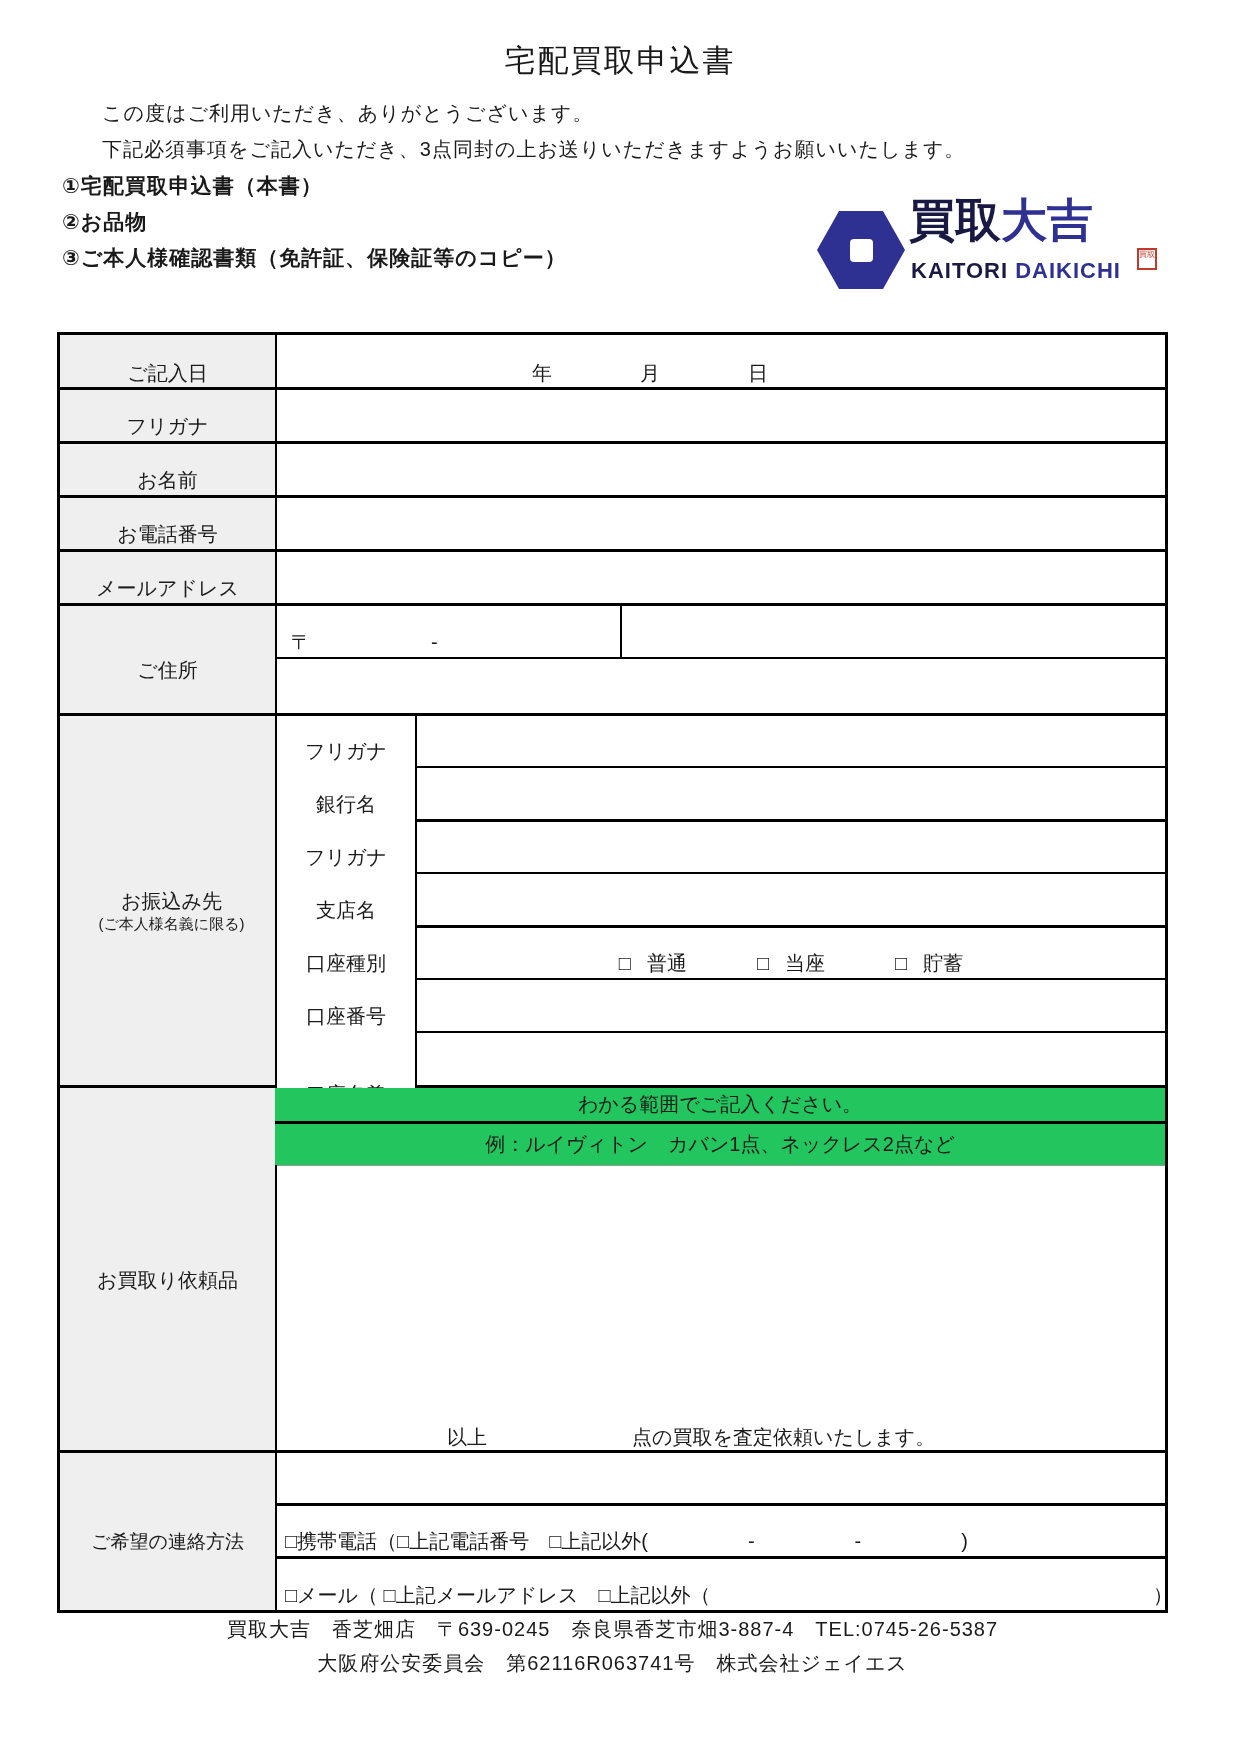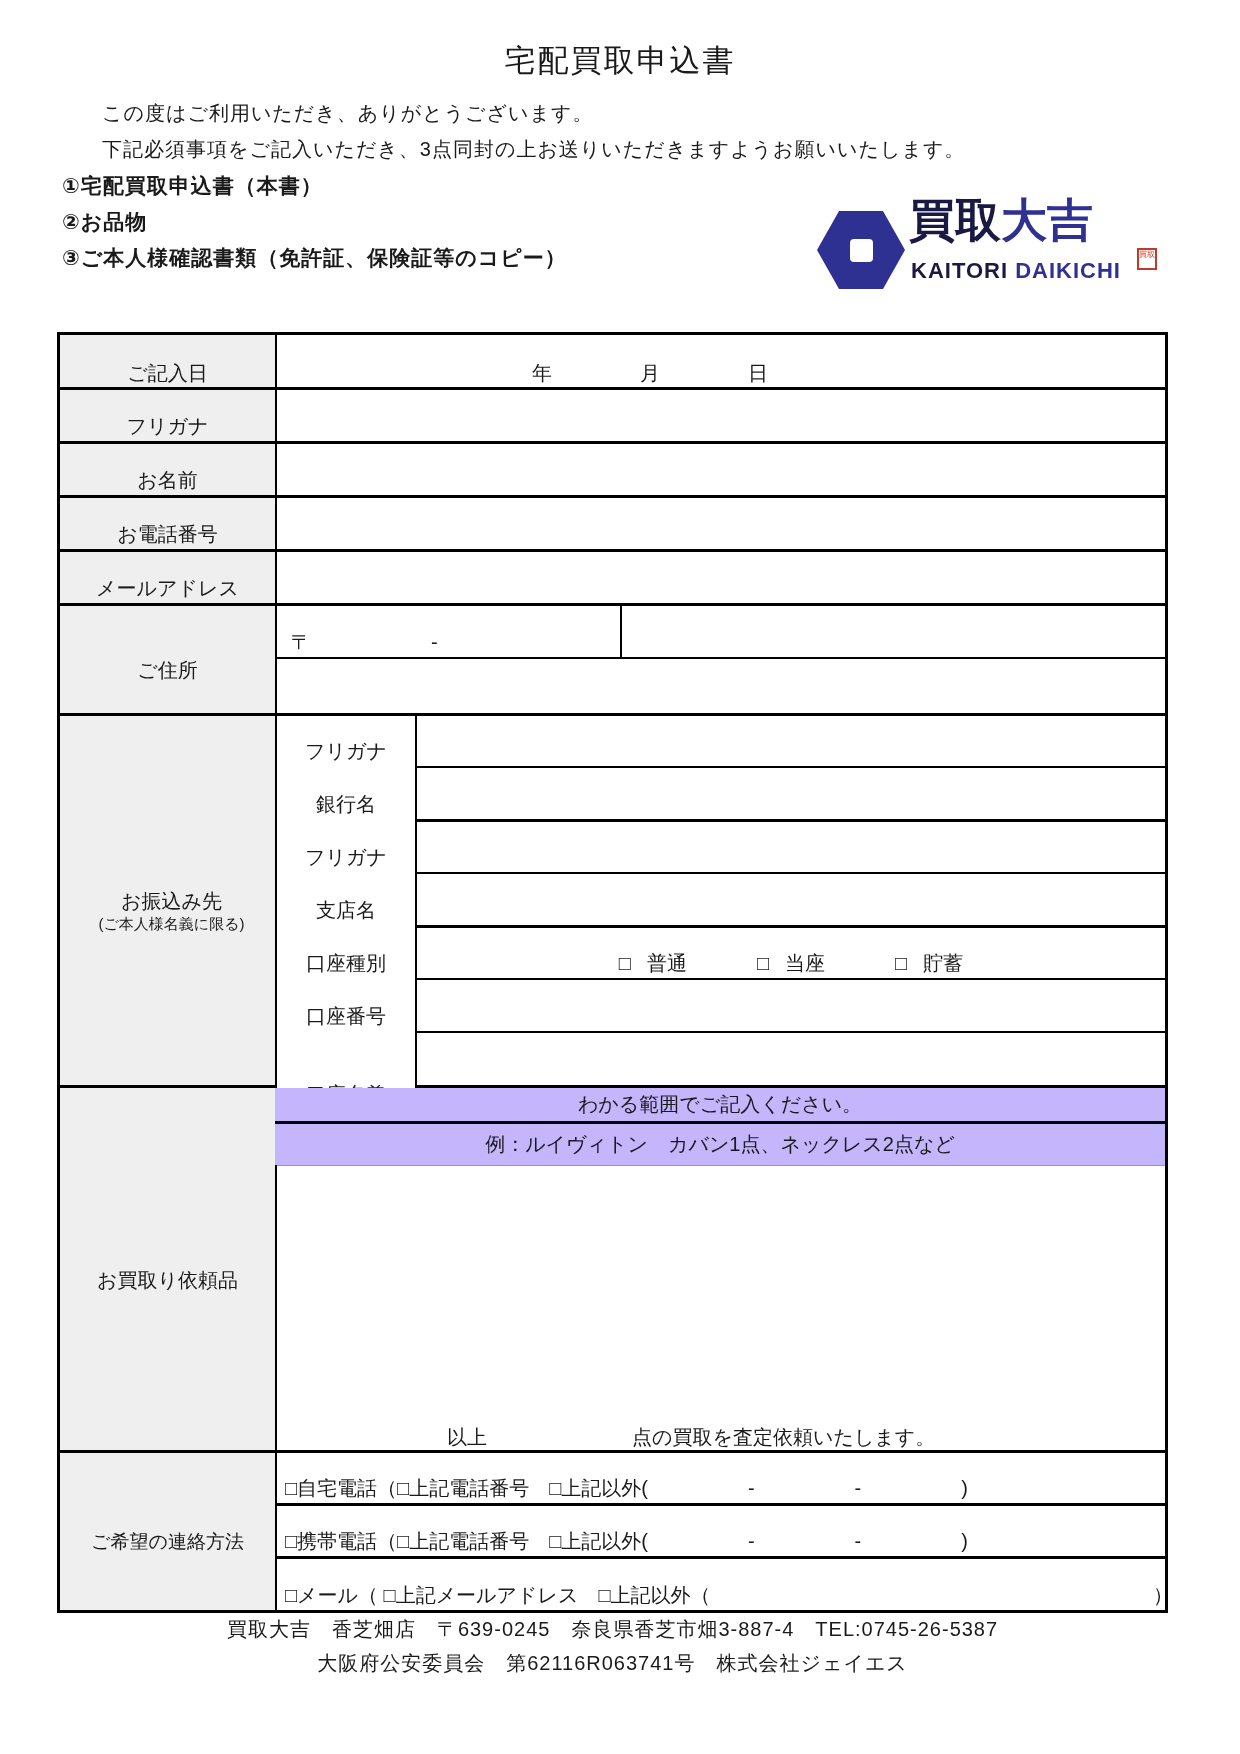--- a/index.html
+++ b/index.html
@@ -30,21 +30,21 @@
     border:3px solid #000;box-sizing:border-box;}
   .labelcol-bg{position:absolute;left:0;top:0;width:215px;height:1275px;background:#efefef;}
   .hl{position:absolute;left:0;width:1105px;height:3px;background:#000;}
   .hl2{position:absolute;left:215px;width:890px;height:2px;background:#000;}
   .hl3{position:absolute;left:215px;width:890px;height:3px;background:#000;}
   .hlt{position:absolute;left:215px;width:890px;height:1px;background:#9a9a9a;}
   .vl{position:absolute;width:2px;background:#000;}
   .cell{position:absolute;display:flex;align-items:center;font-size:20px;margin-top:12px;}
   .lab{justify-content:center;text-align:center;flex-direction:column;line-height:1.3;}
   .sublab{justify-content:center;background:#fff;}
-  .graystrip{position:absolute;left:215px;width:890px;background:#c4b5fd;
+  .graystrip{position:absolute;left:215px;width:890px;background:#22c55e;
     display:flex;align-items:center;justify-content:center;font-size:20px;}
   .note{font-size:15px;}
   .cbgroup{display:flex;align-items:center;gap:16px;}
   .cbrow{justify-content:center;gap:70px;}
   .contact-line{padding-left:8px;font-size:20px;white-space:pre;}
   .footer-line{position:absolute;left:57px;width:1111px;text-align:center;font-size:20px;letter-spacing:1px;}
 </style>
 </head>
 <body>
 
@@ -154,21 +154,20 @@
     <div class="cell" style="left:357px;top:696px;width:748px;height:54px;"></div>
 
     <div class="graystrip" style="top:753px;height:33px;">わかる範囲でご記入ください。</div>
     <div class="graystrip" style="top:789px;height:41px;">例：ルイヴィトン　カバン1点、ネックレス2点など</div>
     <div class="cell" style="left:217px;top:831px;width:888px;height:235px;"></div>
     <div class="cell" style="left:217px;top:1066px;width:888px;height:49px;padding-left:170px;gap:145px;">
       <span>以上</span>
       <span>点の買取を査定依頼いたします。</span>
     </div>
 
-    <div class="cell contact-line" style="left:217px;top:1115px;width:888px;height:53px;">□自宅電話（□上記電話番号　□上記以外(　　　　　-　　　　　-　　　　　)</div>
     <div class="cell contact-line" style="left:217px;top:1168px;width:888px;height:53px;">□携帯電話（□上記電話番号　□上記以外(　　　　　-　　　　　-　　　　　)</div>
     <div class="cell contact-line" style="left:217px;top:1221px;width:888px;height:54px;justify-content:space-between;padding-right:135px;">
       <span>□メール（ □上記メールアドレス　□上記以外（</span>
       <span>）</span>
     </div>
   </div>
 
   <div class="footer-line" style="top:1616px;">買取大吉　香芝畑店　〒639-0245　奈良県香芝市畑3-887-4　TEL:0745-26-5387</div>
   <div class="footer-line" style="top:1650px;">大阪府公安委員会　第62116R063741号　株式会社ジェイエス</div>
 

